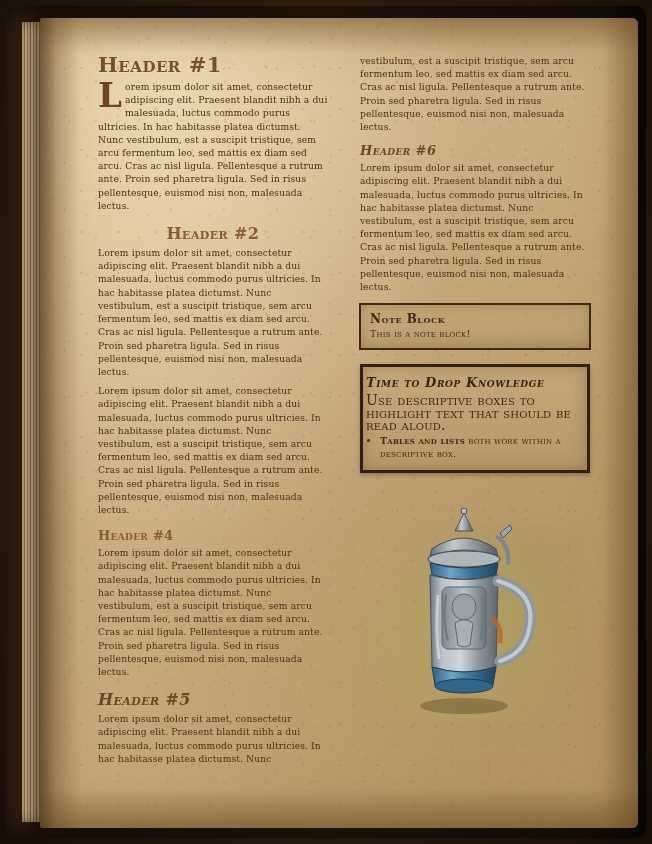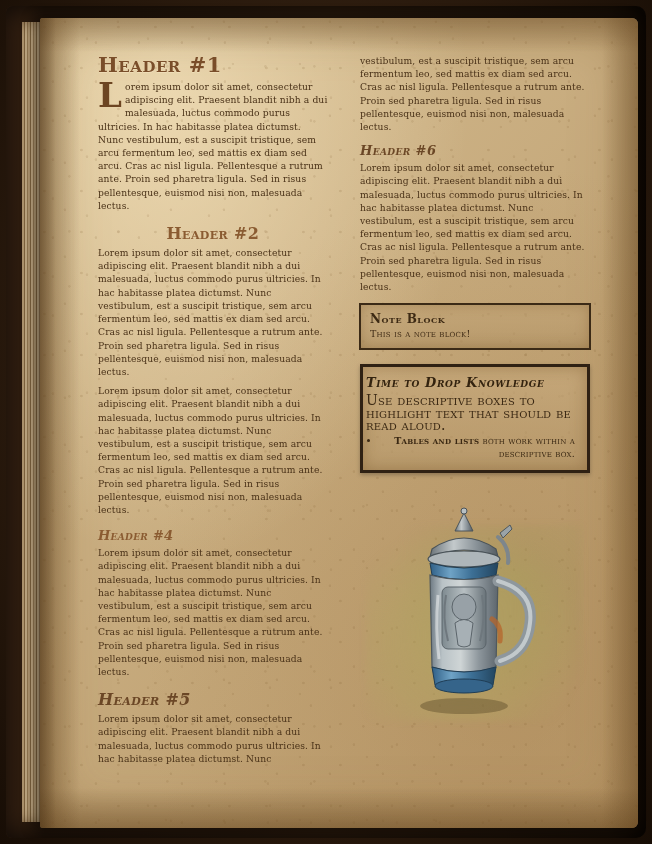--- a/index.html
+++ b/index.html
@@ -141,21 +141,20 @@
     margin: 12px 0 3px 0;
     letter-spacing: .3px;
   }
   h4.hdr {
     font-variant: small-caps;
     font-weight: 700;
     font-size: 13px;
     color: #8a5b31;
     margin: 12px 0 3px 0;
     letter-spacing: .3px;
-    font-style: italic;
   }
   h5.hdr {
     font-weight: 700;
     font-style: italic;
     font-size: 16px;
     color: #6b4726;
     margin: 12px 0 3px 0;
     letter-spacing: .4px;
     font-variant: small-caps;
   }
@@ -250,21 +249,20 @@
     font-variant: small-caps;
     font-size: 14px;
     line-height: 12.4px;
     color: #3a2813;
     letter-spacing: .2px;
     margin: 0 0 4px 0;
   }
   .descbox ul {
     margin: 0;
     padding-left: 14px;
-    text-align: right;
   }
   .descbox li {
     font-variant: small-caps;
     font-size: 9.5px;
     line-height: 12.4px;
     color: #3a2813;
     letter-spacing: .2px;
   }
   .descbox li b { font-weight: 700; }
 

